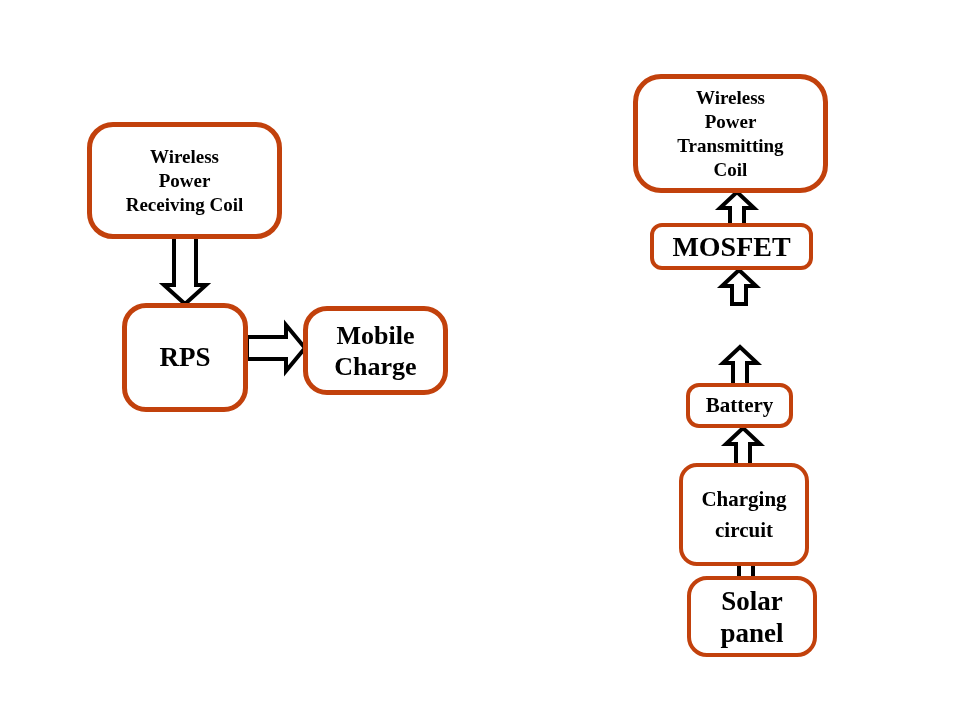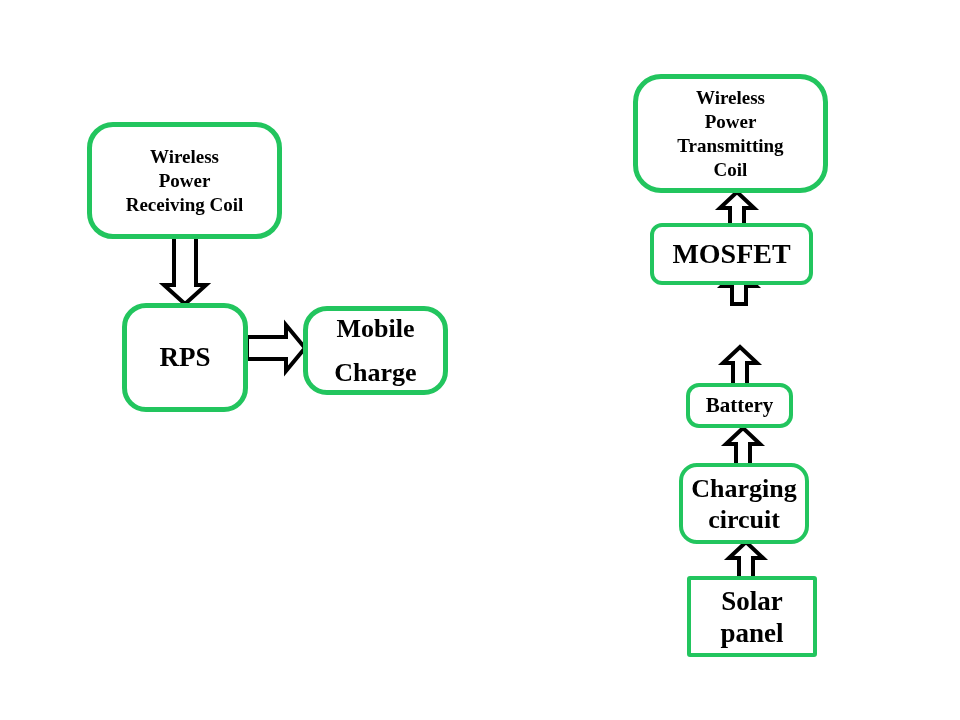--- a/index.html
+++ b/index.html
@@ -19,21 +19,21 @@
     position: absolute;
     left: 0;
     top: 0;
     width: 960px;
     height: 720px;
     z-index: 1;
   }
   .box {
     position: absolute;
     box-sizing: border-box;
-    border: 4px solid #22c55e;
+    border: 4px solid #c2410c;
     background: #ffffff;
     color: #000000;
     display: flex;
     align-items: center;
     justify-content: center;
     text-align: center;
     font-weight: bold;
     z-index: 2;
   }
   .label {
@@ -45,50 +45,50 @@
     font-size: 19px; line-height: 24px;
   }
   #box-rps {
     left: 122px; top: 303px; width: 126px; height: 109px;
     border-radius: 24px; border-width: 5px;
     font-size: 27px;
   }
   #box-mobile-charge {
     left: 303px; top: 306px; width: 145px; height: 89px;
     border-radius: 24px; border-width: 5px;
-    font-size: 26px; line-height: 44px;
+    font-size: 26px; line-height: 31px;
   }
   #box-transmitting-coil {
     left: 633px; top: 74px; width: 195px; height: 119px;
     border-radius: 28px; border-width: 5px;
     font-size: 19px; line-height: 24px;
   }
   #box-mosfet {
-    left: 650px; top: 223px; width: 163px; height: 62px;
+    left: 650px; top: 223px; width: 163px; height: 47px;
     border-radius: 12px;
     font-size: 28px;
   }
   #box-pulse-generator {
     left: 618px; top: 302px; width: 229px; height: 45px;
     border-radius: 12px;
     font-size: 28px;
   }
   #box-battery {
     left: 686px; top: 383px; width: 107px; height: 45px;
     border-radius: 13px;
     font-size: 21px;
   }
   #box-charging-circuit {
-    left: 679px; top: 463px; width: 130px; height: 81px;
+    left: 679px; top: 463px; width: 130px; height: 103px;
     border-radius: 18px;
-    font-size: 26px; line-height: 31px;
+    font-size: 21px; line-height: 31px;
   }
   #box-solar-panel {
     left: 687px; top: 576px; width: 130px; height: 81px;
-    border-radius: 3px;
+    border-radius: 20px;
     font-size: 27px; line-height: 32px;
   }
   .block-arrow {
     fill: #ffffff;
     stroke: #000000;
     stroke-width: 4;
     stroke-linejoin: miter;
   }
 </style>
 </head>

